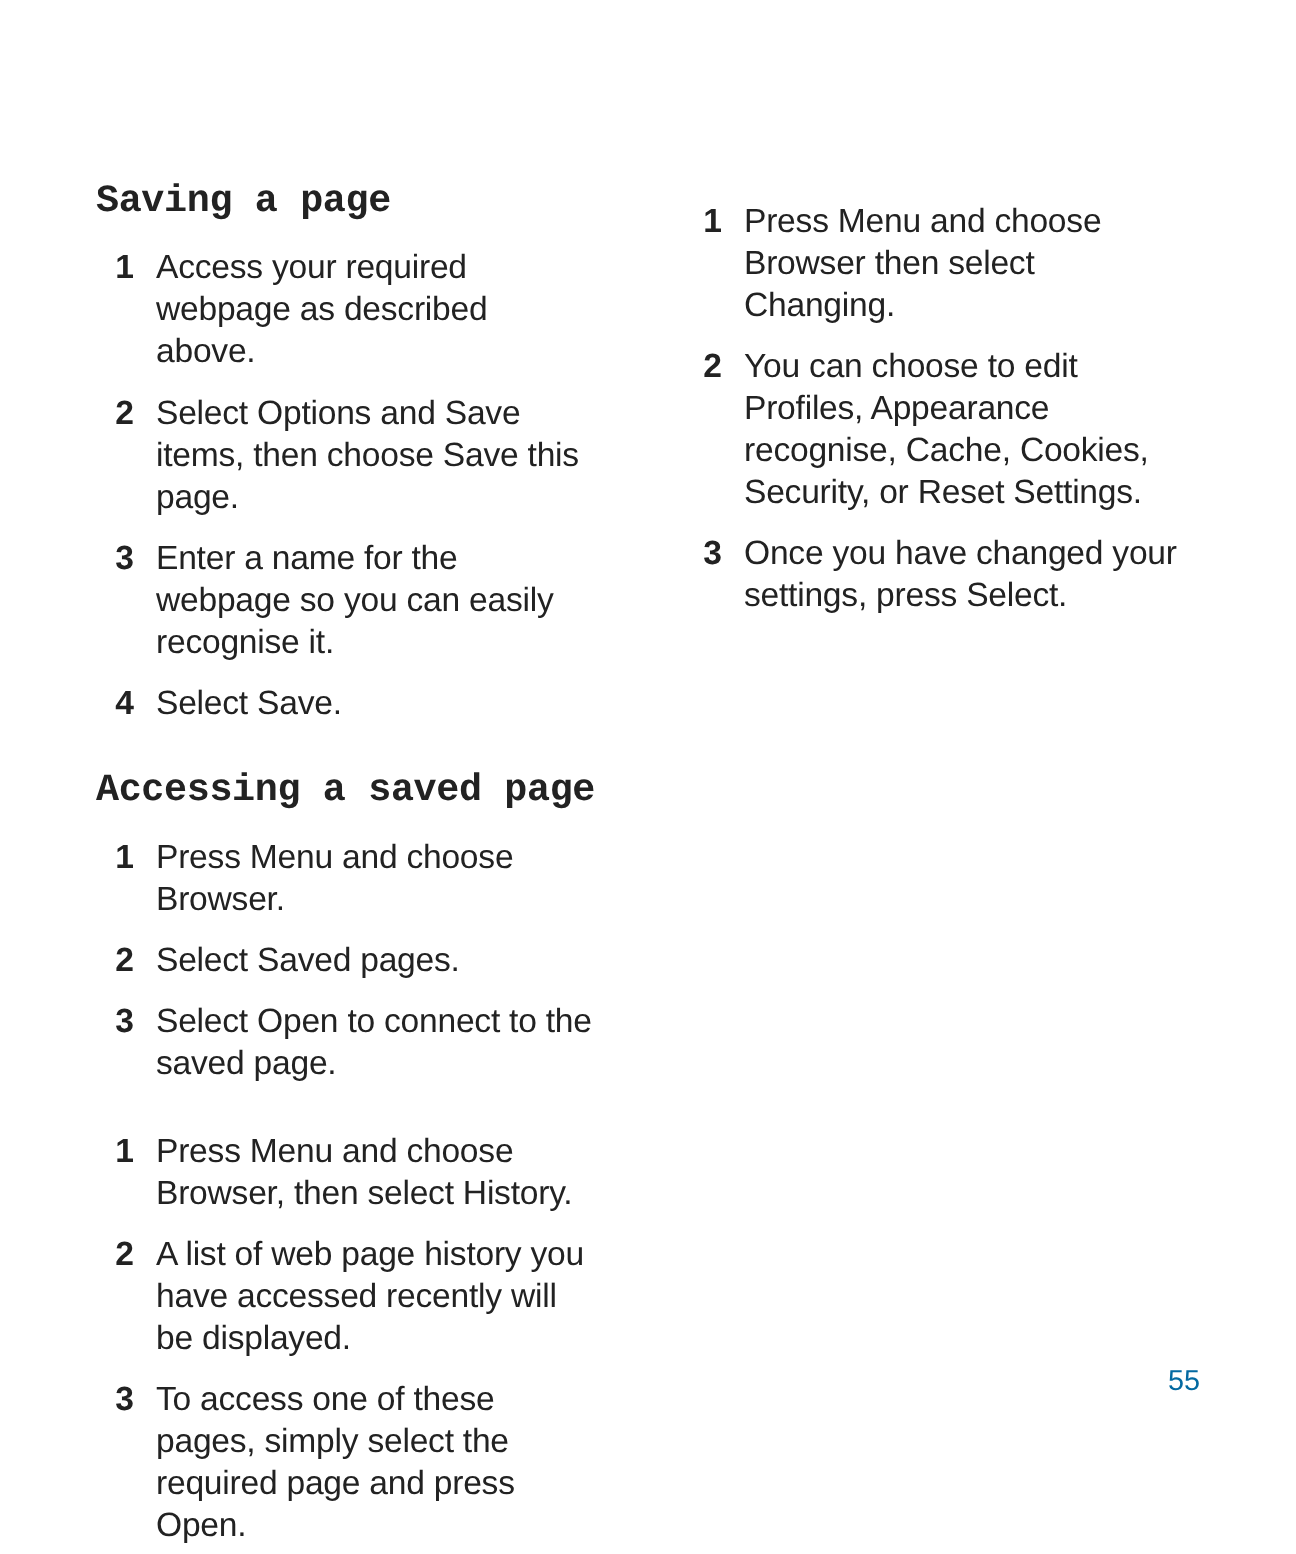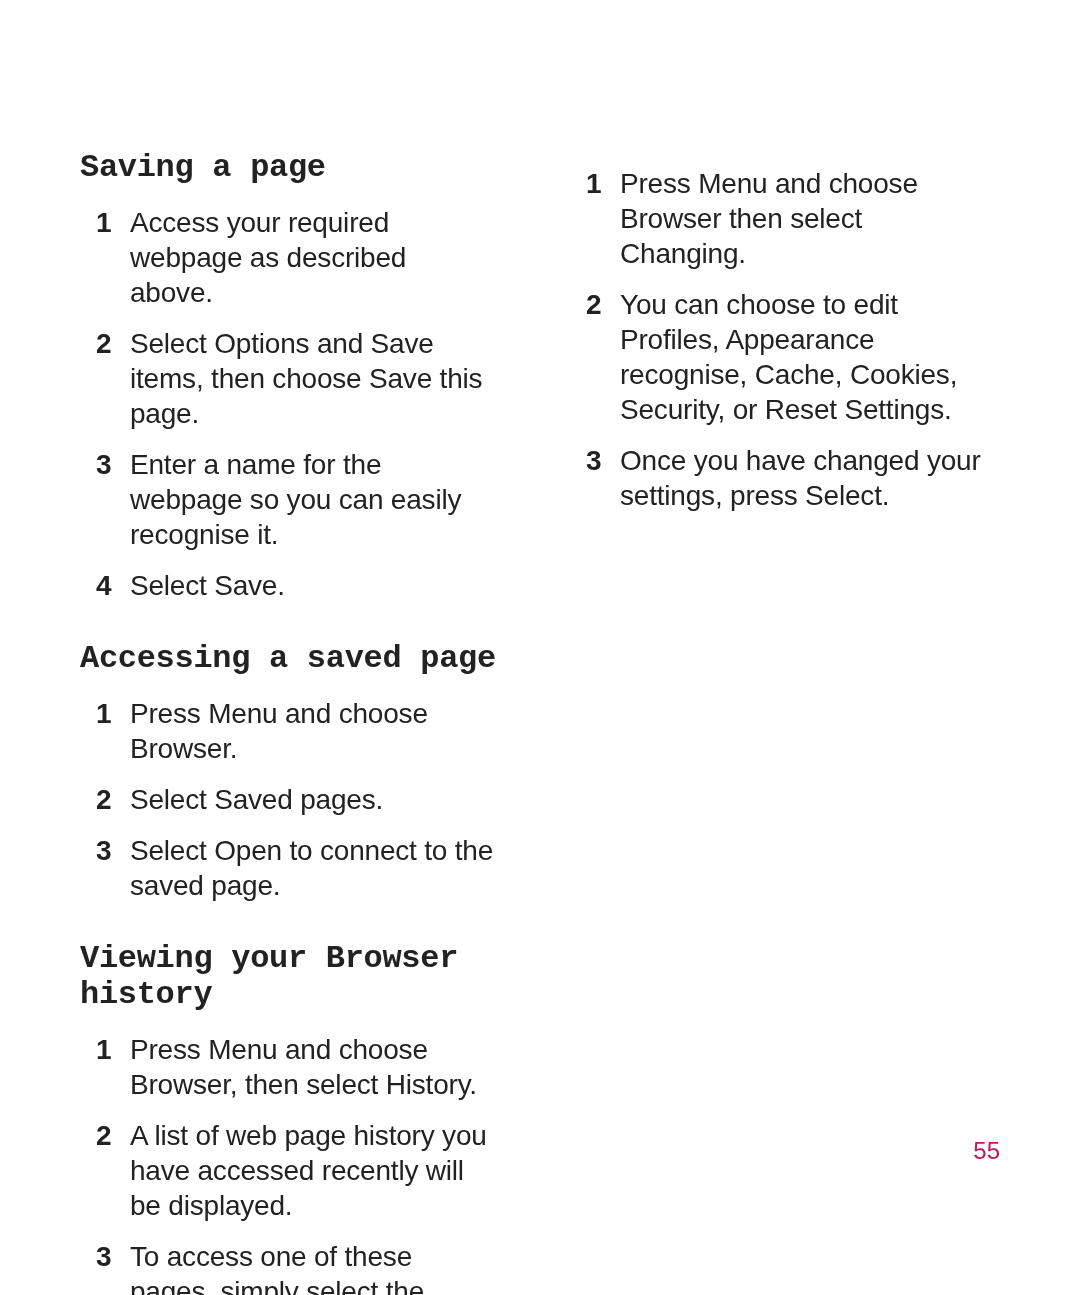--- a/index.html
+++ b/index.html
@@ -60,21 +60,21 @@
     font-weight: 700;
   }
   ol.steps > li b {
     font-weight: 400;
   }
   .page-number {
     position: absolute;
     right: 80px;
     bottom: 130px;
     font-size: 24px;
-    color: #be185d;
+    color: #0369a1;
   }
 </style>
 </head>
 <body>
 
 <div class="page">
   <div class="columns">
 
     <div class="col">
 
@@ -91,21 +91,20 @@
       <div class="block">
         <h2 class="section-head">Accessing a saved page</h2>
         <ol class="steps">
             <li>Press <b>Menu</b> and choose <b>Browser</b>.</li>
             <li>Select <b>Saved pages</b>.</li>
             <li>Select <b>Open</b> to connect to the saved page.</li>
           </ol>
       </div>
 
       <div class="block">
-        <h2 class="section-head">Viewing your Browser history</h2>
         <ol class="steps">
             <li>Press <b>Menu</b> and choose <b>Browser</b>, then select <b>History</b>.</li>
             <li>A list of web page history you have accessed recently will be displayed.</li>
             <li>To access one of these pages, simply select the required page and press <b>Open</b>.</li>
           </ol>
       </div>
 
     </div>
 
     <div class="col">

